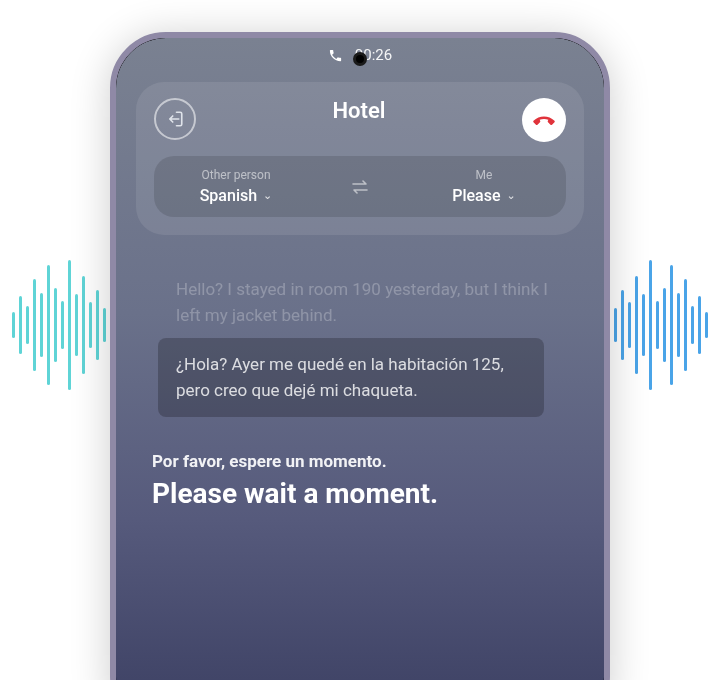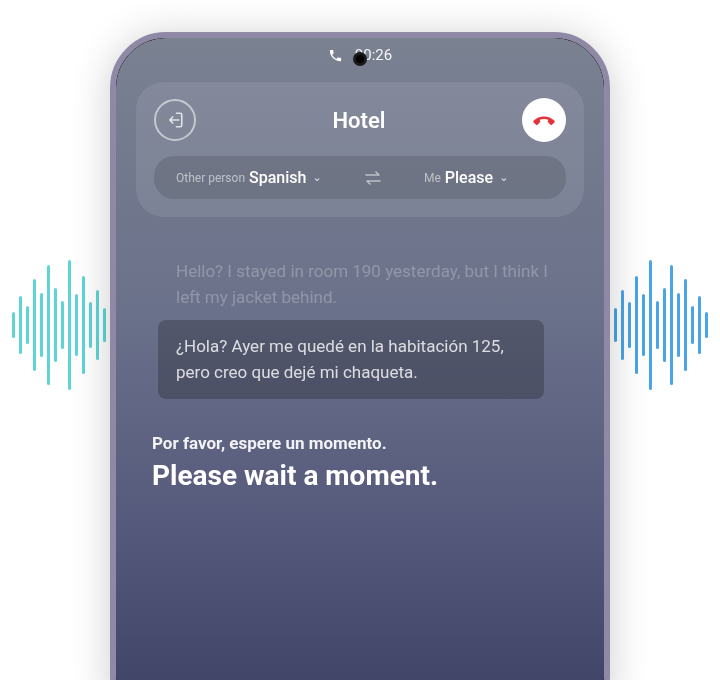--- a/index.html
+++ b/index.html
@@ -71,21 +71,21 @@
     gap: 12px; padding: 8px 0 12px; font-size: 15px;
     color: rgba(255,255,255,0.92);
   }
   .card {
     margin: 6px 20px 14px;
     background: rgba(255,255,255,0.09);
     border-radius: 28px;
     padding: 16px 18px 18px;
   }
   .card-top {
-    display: flex; align-items: center; justify-content: space-between;
+    display: flex; align-items: flex-start; justify-content: space-between;
     margin-bottom: 14px;
   }
   .exit-btn {
     width: 42px; height: 42px; border-radius: 50%;
     border: 2px solid rgba(255,255,255,0.55);
     display:flex;align-items:center;justify-content:center;
   }
   .title {
     font-size: 22px; font-weight: 600; color: #fff;
   }
@@ -93,21 +93,21 @@
     width: 44px; height: 44px; border-radius: 50%;
     background: #fff; display:flex;align-items:center;justify-content:center;
   }
   .lang-row {
     display: flex; align-items: center; justify-content: space-between;
     background: rgba(0,0,0,0.12);
     border-radius: 20px;
     padding: 12px 22px;
   }
   .lang-block {
-    display:flex; flex-direction:row; align-items:center; gap:4px;
+    display:flex; flex-direction:column; align-items:center; gap:4px;
     min-width: 120px;
   }
   .lang-label {
     font-size: 12px; color: rgba(255,255,255,0.55);
   }
   .lang-value {
     font-size: 16px; font-weight: 500;
     display:flex; align-items:center; gap:6px;
   }
   .swap {

